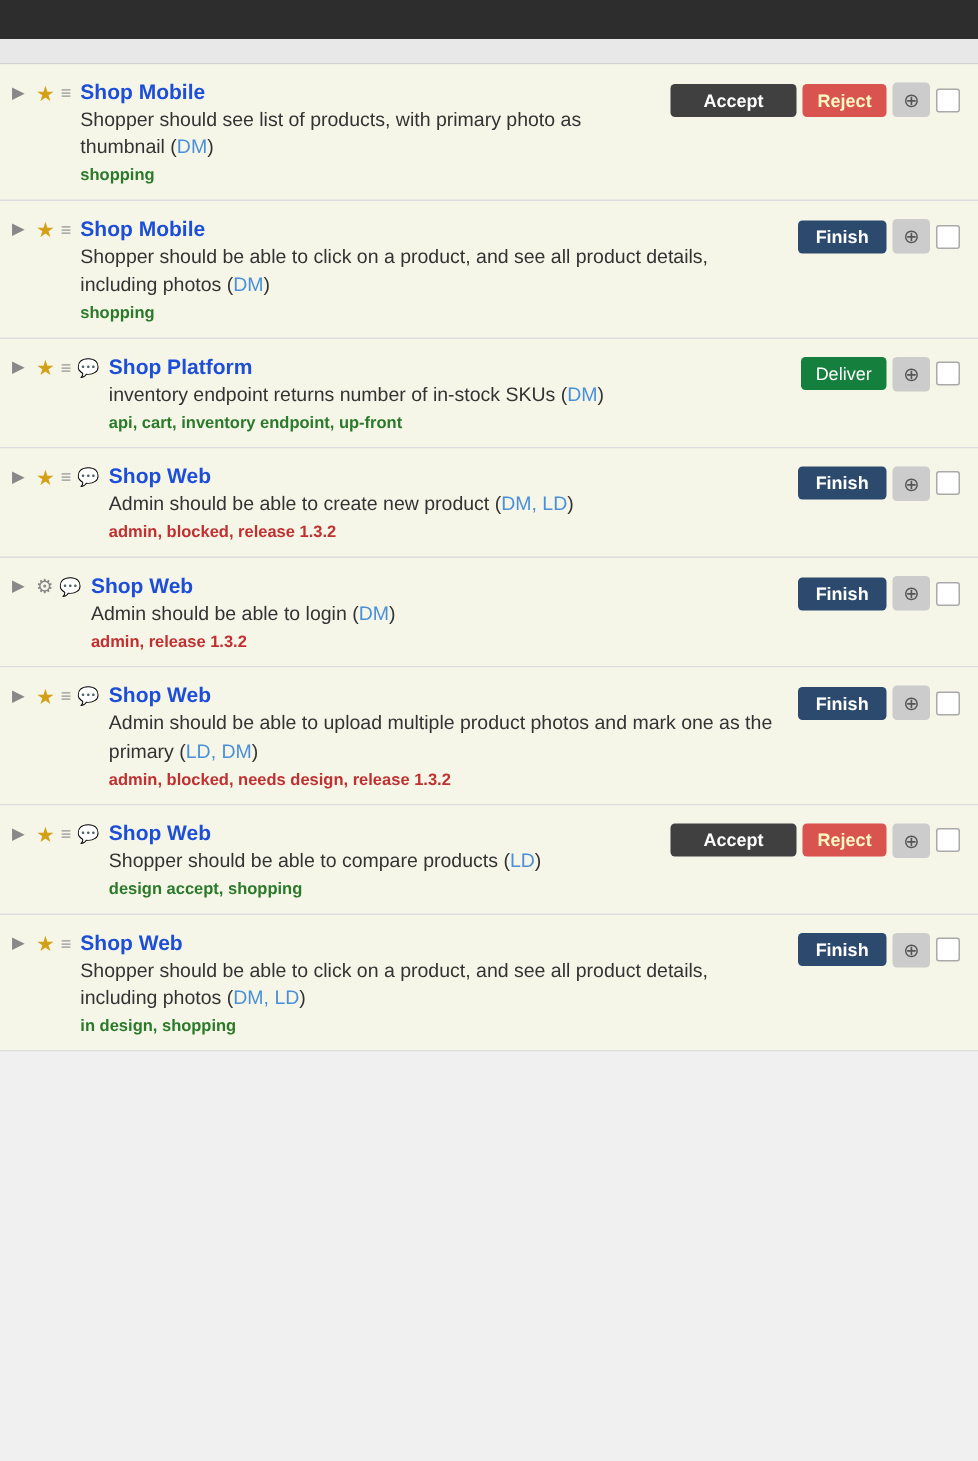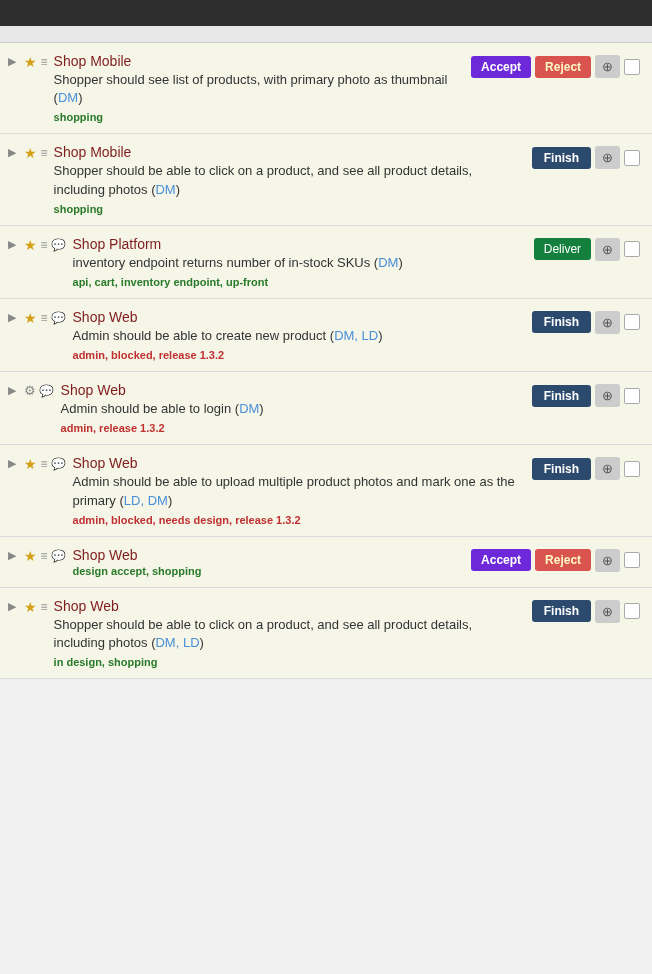--- a/index.html
+++ b/index.html
@@ -113,22 +113,22 @@
     .icon-chat {
       color: #999;
       font-size: 12px;
     }
     .item-content {
       flex: 1;
       min-width: 0;
     }
     .item-project {
       font-size: 14px;
-      font-weight: 400;
-      color: #7f1d1d;
+      font-weight: 700;
+      color: #1d4ed8;
       margin-bottom: 2px;
     }
     .item-desc {
       font-size: 13px;
       color: #333;
       line-height: 1.4;
       margin-bottom: 4px;
     }
     .item-desc .mention {
       color: #4a90d9;
@@ -143,25 +143,25 @@
       color: #c03030;
     }
     .item-actions {
       display: flex;
       align-items: center;
       gap: 4px;
       padding-top: 2px;
       flex-shrink: 0;
     }
     .btn-accept {
-      background: #6d28d9;
+      background: #404040;
       color: #fff;
       border: none;
       border-radius: 3px;
-      padding: 4px 10px;
+      padding: 4px 22px;
       font-size: 12px;
       font-weight: 600;
       cursor: pointer;
     }
     .btn-reject {
       background: #d9534f;
       color: #fef9c3;
       border: none;
       border-radius: 3px;
       padding: 4px 10px;
@@ -355,20 +355,23 @@
   </div>
       <div class="work-item">
     <span class="item-expand">▶</span>
     <div class="item-icons">
       <span class="icon-star">★</span>
           <span class="icon-lines">≡</span>
           <span class="icon-chat">💬</span>
     </div>
     <div class="item-content">
       <div class="item-project">Shop Web</div>
+      <div class="item-desc">
+        Shopper should be able to compare products (<span class="mention">LD</span>)
+      </div>
       <div class="item-tags">design accept, shopping</div>
     </div>
     <div class="item-actions">
 
       <button class="btn-accept">Accept</button>
       <button class="btn-reject">Reject</button>
 
       <button class="btn-target">⊕</button>
       <div class="btn-checkbox"></div>
     </div>

